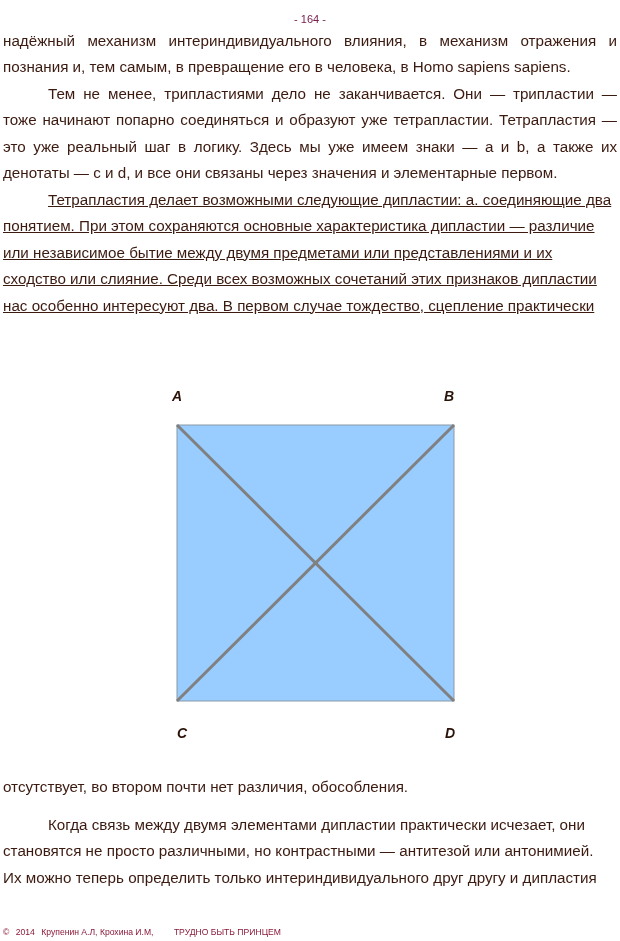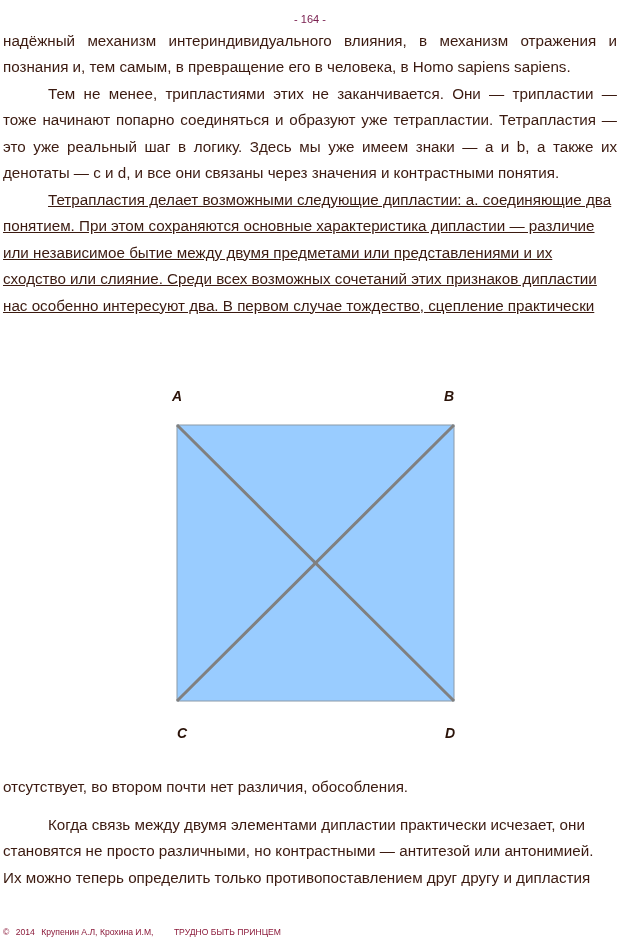--- a/index.html
+++ b/index.html
@@ -31,24 +31,24 @@
 </head>
 <body>
 
 <div class="page-number">- 164 -</div>
 
 <div class="para" id="p1" style="top:28px;">
     <span class="line justify">надёжный механизм интериндивидуального влияния, в механизм отражения и</span>
     <span class="line">познания и, тем самым, в превращение его в человека, в Homo sapiens sapiens.</span>
   </div>
 <div class="para" id="p2" style="top:81px;">
-    <span class="line justify indent">Тем не менее, трипластиями этих не заканчивается. Они — трипластии —</span>
+    <span class="line justify indent">Тем не менее, трипластиями дело не заканчивается. Они — трипластии —</span>
     <span class="line justify">тоже начинают попарно соединяться и образуют уже тетрапластии. Тетрапластия —</span>
     <span class="line justify">это уже реальный шаг в логику. Здесь мы уже имеем знаки — a и b, а также их</span>
-    <span class="line">денотаты — c и d, и все они связаны через значения и контрастными понятия.</span>
+    <span class="line">денотаты — c и d, и все они связаны через значения и элементарные первом.</span>
   </div>
 <div class="para" id="p3" style="top:187px;text-decoration:underline;">
     <span class="line indent">Тетрапластия делает возможными следующие дипластии: а. соединяющие два</span>
     <span class="line">понятием. При этом сохраняются основные характеристика дипластии — различие</span>
     <span class="line">или независимое бытие между двумя предметами или представлениями и их</span>
     <span class="line">сходство или слияние. Среди всех возможных сочетаний этих признаков дипластии</span>
     <span class="line">нас особенно интересуют два. В первом случае тождество, сцепление практически</span>
   </div>
 
 <div class="diagram">
@@ -62,21 +62,21 @@
   <div class="vlabel" style="left:177px; top:345px;">C</div>
   <div class="vlabel" style="left:445px; top:345px;">D</div>
 </div>
 
 <div class="para" id="p4" style="top:774px;">
     <span class="line">отсутствует, во втором почти нет различия, обособления.</span>
   </div>
 <div class="para" id="p5" style="top:812px;">
     <span class="line indent">Когда связь между двумя элементами дипластии практически исчезает, они</span>
     <span class="line">становятся не просто различными, но контрастными — антитезой или антонимией.</span>
-    <span class="line">Их можно теперь определить только противопоставлением друг другу и дипластия</span>
+    <span class="line">Их можно теперь определить только интериндивидуального друг другу и дипластия</span>
   </div>
 
 <div class="footer">
   <span>©</span>
   <span>2014</span>
   <span>Крупенин А.Л, Крохина И.М,</span>
   <span class="title">ТРУДНО БЫТЬ ПРИНЦЕМ</span>
 </div>
 
 </body></html>

